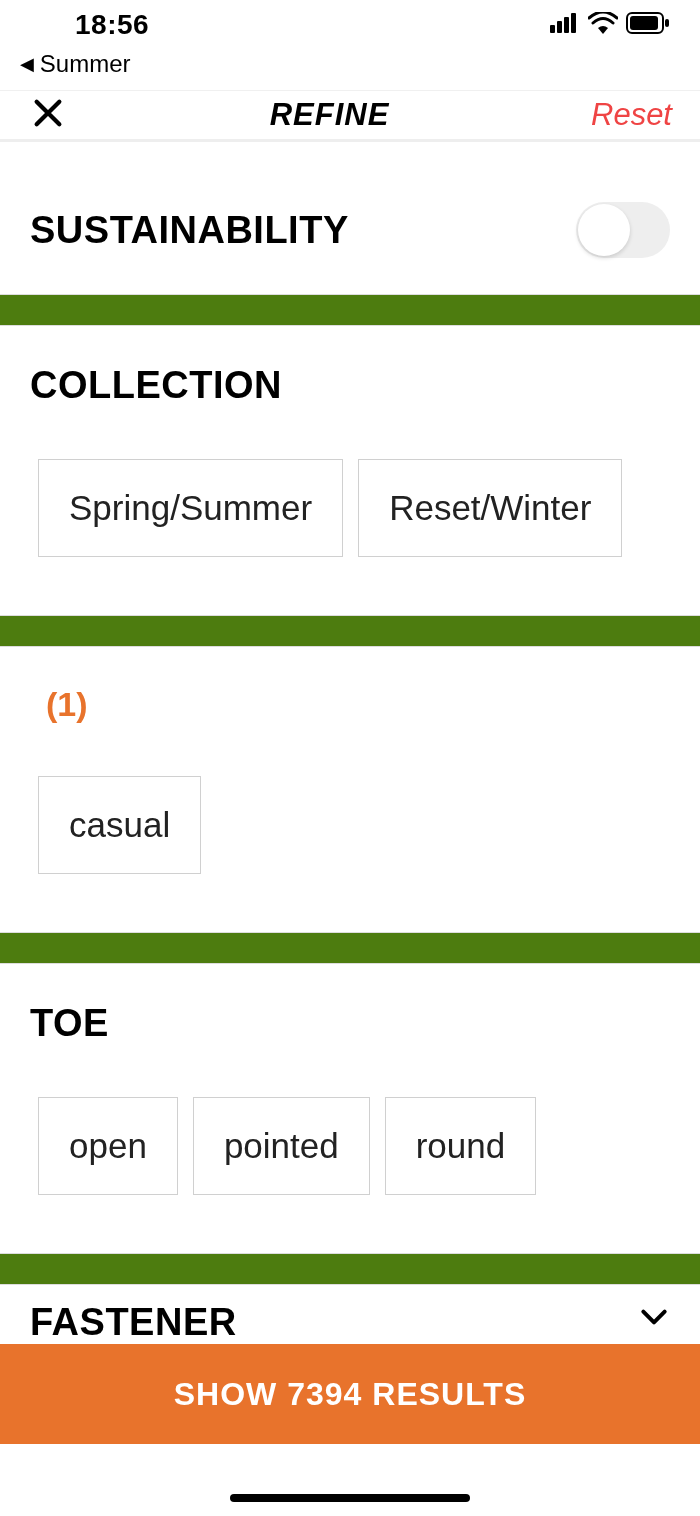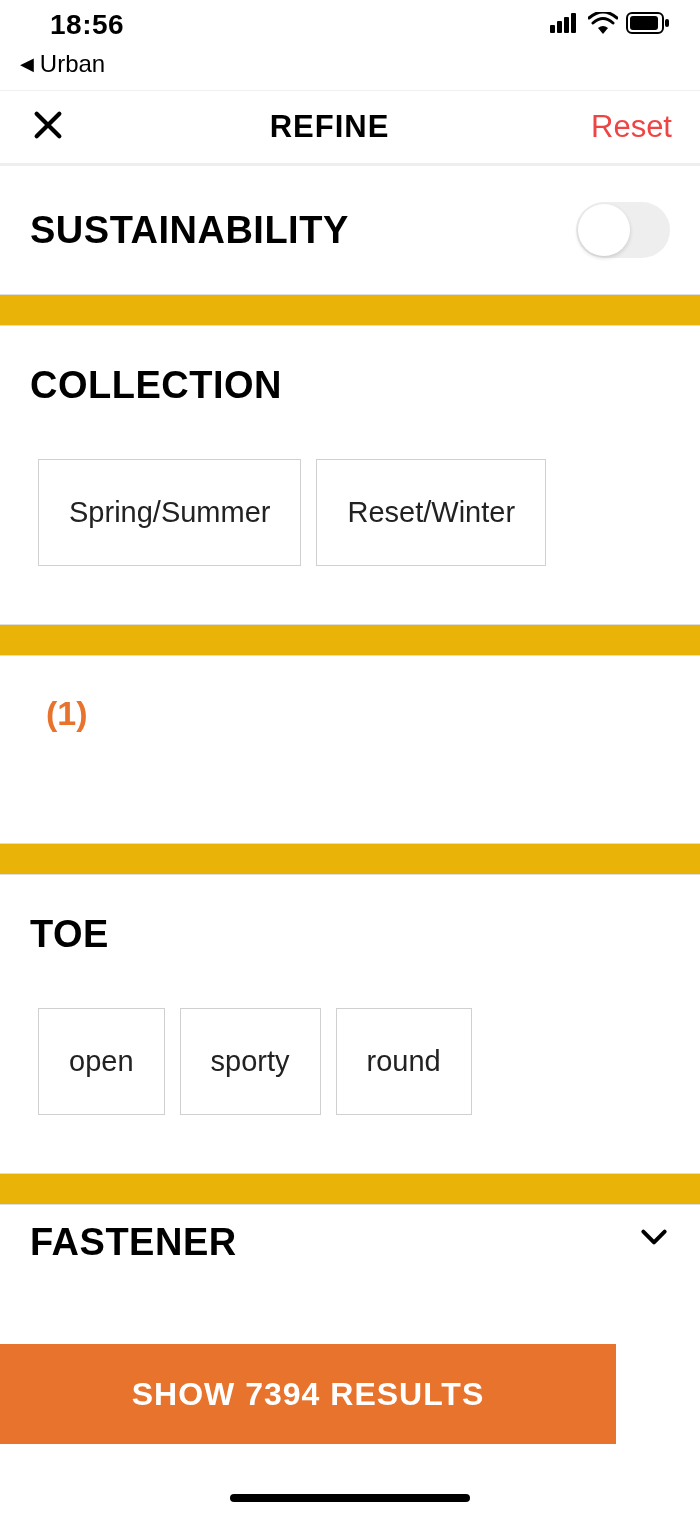--- a/index.html
+++ b/index.html
@@ -20,44 +20,46 @@
       height: 50px;
       display: flex;
       align-items: center;
       justify-content: space-between;
       padding: 0 30px 0 50px;
     }
     .status-time {
       font-size: 28px;
       font-weight: 600;
       letter-spacing: 0.5px;
+      margin-left: 25px;
     }
     .status-icons {
       display: flex;
       align-items: center;
       gap: 8px;
     }
     .back-search {
       padding: 0 20px 12px 20px;
       display: flex;
       align-items: center;
       gap: 6px;
       font-size: 24px;
     }
     .back-search span.tri {
       font-size: 18px;
     }
     .header {
-      height: 76px;
+      height: 52px;
       display: flex;
       align-items: center;
       justify-content: space-between;
       padding: 0 28px;
       border-bottom: 3px solid #eee;
       border-top: 1px solid #f0f0f0;
+      font-style: italic;
     }
     .close-x {
       width: 40px;
       height: 40px;
       display: flex;
       align-items: center;
       justify-content: center;
     }
     .close-x svg { width: 34px; height: 34px; }
     .header-title {
@@ -116,22 +118,22 @@
     }
     .chips {
       display: flex;
       flex-wrap: wrap;
       gap: 15px;
       margin-top: 52px;
       padding-left: 8px;
     }
     .chip {
       border: 1px solid #d0d0d0;
-      padding: 36px 30px;
-      font-size: 29px;
+      padding: 28px 30px;
+      font-size: 35px;
       color: #222;
       background: #fff;
       min-width: 110px;
       text-align: center;
     }
     .chip.selected {
       border: 1.5px solid #e8732c;
       color: #e8732c;
       font-weight: 700;
     }
@@ -146,21 +148,21 @@
       margin-bottom: 0;
       border-bottom: none;
     }
     .chevron-down svg {
       width: 32px;
       height: 32px;
     }
     .show-results {
       position: absolute;
       left: 0;
-      width: 616px;
+      width: 700px;
       bottom: 72px;
       height: 100px;
       background: #e8732c;
       color: #fff;
       font-size: 32px;
       font-weight: 700;
       letter-spacing: 1px;
       display: flex;
       align-items: center;
       justify-content: center;
@@ -170,21 +172,22 @@
       position: absolute;
       bottom: 14px;
       left: 50%;
       transform: translateX(-50%);
       width: 240px;
       height: 8px;
       background: #000;
       border-radius: 4px;
     }
     .content-area {
-      background: #eab308;
+      background: #4d7c0f;
+      margin-top: 24px;
     }
     .style-title-row {
       display: flex;
       align-items: baseline;
     }
   </style>
 </head>
 <body>
 
 <div class="status-bar">
@@ -210,21 +213,21 @@
           <rect x="1" y="1" width="36" height="20" rx="5" stroke="#000" stroke-width="2" fill="none"></rect>
           <rect x="4" y="4" width="28" height="14" rx="3" fill="#000"></rect>
           <rect x="39" y="7" width="4" height="8" rx="2" fill="#000"></rect>
         </svg>
     </span>
   </div>
 </div>
 
 <div class="back-search">
   <span class="tri">◀</span>
-  <span>Urban</span>
+  <span>Summer</span>
 </div>
 
 <div class="header">
   <div class="close-x">
     <span>
       <svg viewBox="0 0 24 24">
           <path d="M4 4 L20 20 M20 4 L4 20" stroke="#000" stroke-width="3" stroke-linecap="round"></path>
         </svg>
     </span>
   </div>
@@ -251,30 +254,31 @@
     </div>
   </div>
 
   <div class="section">
     <div class="section-header">
       <div class="style-title-row">
         <span class="section-count">(1)</span>
       </div>
     </div>
     <div class="chips">
+      <div class="chip">casual</div>
     </div>
   </div>
 
   <div class="section">
     <div class="section-header">
       <div class="section-title">TOE</div>
     </div>
     <div class="chips">
       <div class="chip">open</div>
-      <div class="chip">sporty</div>
+      <div class="chip">pointed</div>
       <div class="chip">round</div>
     </div>
   </div>
 
   <div class="section fastener">
     <div class="section-header">
       <div class="section-title">FASTENER</div>
       <div class="chevron-down">
         <svg viewBox="0 0 24 24">
             <path d="M4 8 L12 16 L20 8" stroke="#000" stroke-width="3" fill="none" stroke-linecap="round" stroke-linejoin="round"></path>

